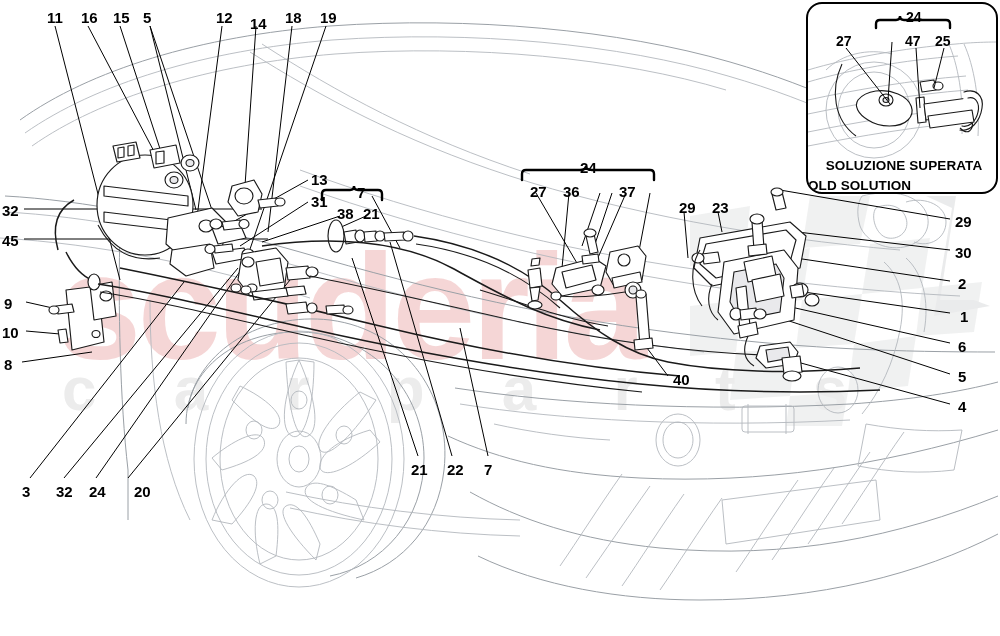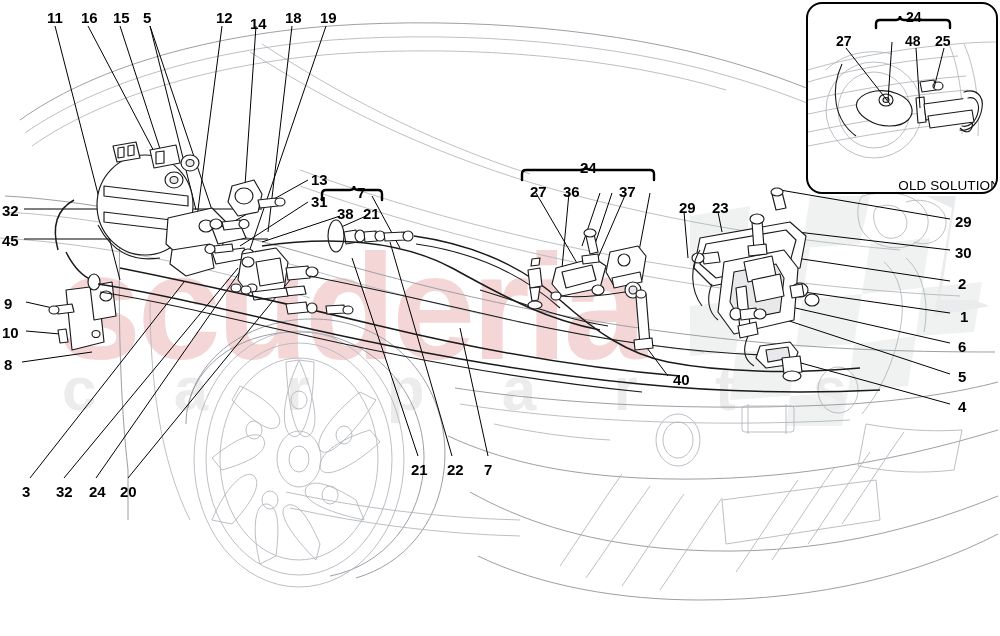--- a/index.html
+++ b/index.html
@@ -42,22 +42,22 @@
   .cal{position:absolute;font-size:15px;font-weight:700;color:#000;
        line-height:1;white-space:nowrap;}
 
   
   #inset{position:absolute;left:806px;top:2px;width:192px;height:192px;
          border:2.2px solid #000;border-radius:16px;background:#fff;
          box-sizing:border-box;overflow:hidden;}
   #inset .cal{font-size:14px;}
   .ins-t1{position:absolute;left:0;width:192px;text-align:center;top:154px;
           font-size:13.5px;font-weight:700;letter-spacing:.1px;}
-  .ins-t2{position:absolute;left:0;width:192px;text-align:right;top:174px;
-          font-size:13.5px;font-weight:400;letter-spacing:.1px;}
+  .ins-t2{position:absolute;left:0;width:192px;text-align:left;top:174px;
+          font-size:13.5px;font-weight:700;letter-spacing:.1px;}
 </style>
 </head>
 <body>
 
 <div id="stage">
 
   <div class="wm-red">scuderia</div>
   <div class="wm-grey">c a r   p a r t s</div>
   <svg class="wm-k" viewBox="0 0 300 230">
     <g fill="#eceded">
@@ -423,21 +423,21 @@
   <div class="cal" style="left:955px;top:245px">30</div>
   <div class="cal" style="left:958px;top:276px">2</div>
   <div class="cal" style="left:960px;top:309px">1</div>
   <div class="cal" style="left:958px;top:339px">6</div>
   <div class="cal" style="left:958px;top:369px">5</div>
   <div class="cal" style="left:958px;top:399px">4</div>
 
   <div class="cal" style="left:22px;top:484px">3</div>
   <div class="cal" style="left:56px;top:484px">32</div>
   <div class="cal" style="left:89px;top:484px">24</div>
-  <div class="cal" style="left:120px;top:484px">20</div>
+  <div class="cal" style="left:134px;top:484px">20</div>
   <div class="cal" style="left:411px;top:462px">21</div>
   <div class="cal" style="left:447px;top:462px">22</div>
   <div class="cal" style="left:484px;top:462px">7</div>
 
   <div id="inset">
     <svg class="art" style="width:192px;height:192px" viewBox="0 0 192 192">
 
       <g class="carL">
         <path d="M0,66 C40,54 96,44 148,40 C168,38 186,38 192,38"></path>
         <path d="M0,78 C40,66 96,56 150,52"></path>
@@ -475,19 +475,20 @@
         <path d="M84,38 L80,96"></path>
         <path d="M108,44 L112,104"></path>
         <path d="M136,44 L126,84"></path>
       </g>
 
       <path class="brk" d="M76,26 L76,22 Q76,18 80,18 L96,18 Q100,18 100,14 Q100,18 104,18 L146,18 Q150,18 150,22 L150,26" transform="translate(-8,-2)"></path>
     </svg>
 
     <div class="cal" style="left:98px;top:6px">24</div>
     <div class="cal" style="left:28px;top:30px">27</div>
-    <div class="cal" style="left:97px;top:30px">48</div>
+    <div class="cal" style="left:97px;top:30px">47</div>
     <div class="cal" style="left:127px;top:30px">25</div>
 
+    <div class="ins-t1">SOLUZIONE SUPERATA</div>
     <div class="ins-t2">OLD SOLUTION</div>
   </div>
 
 </div>
 
 </body></html>

